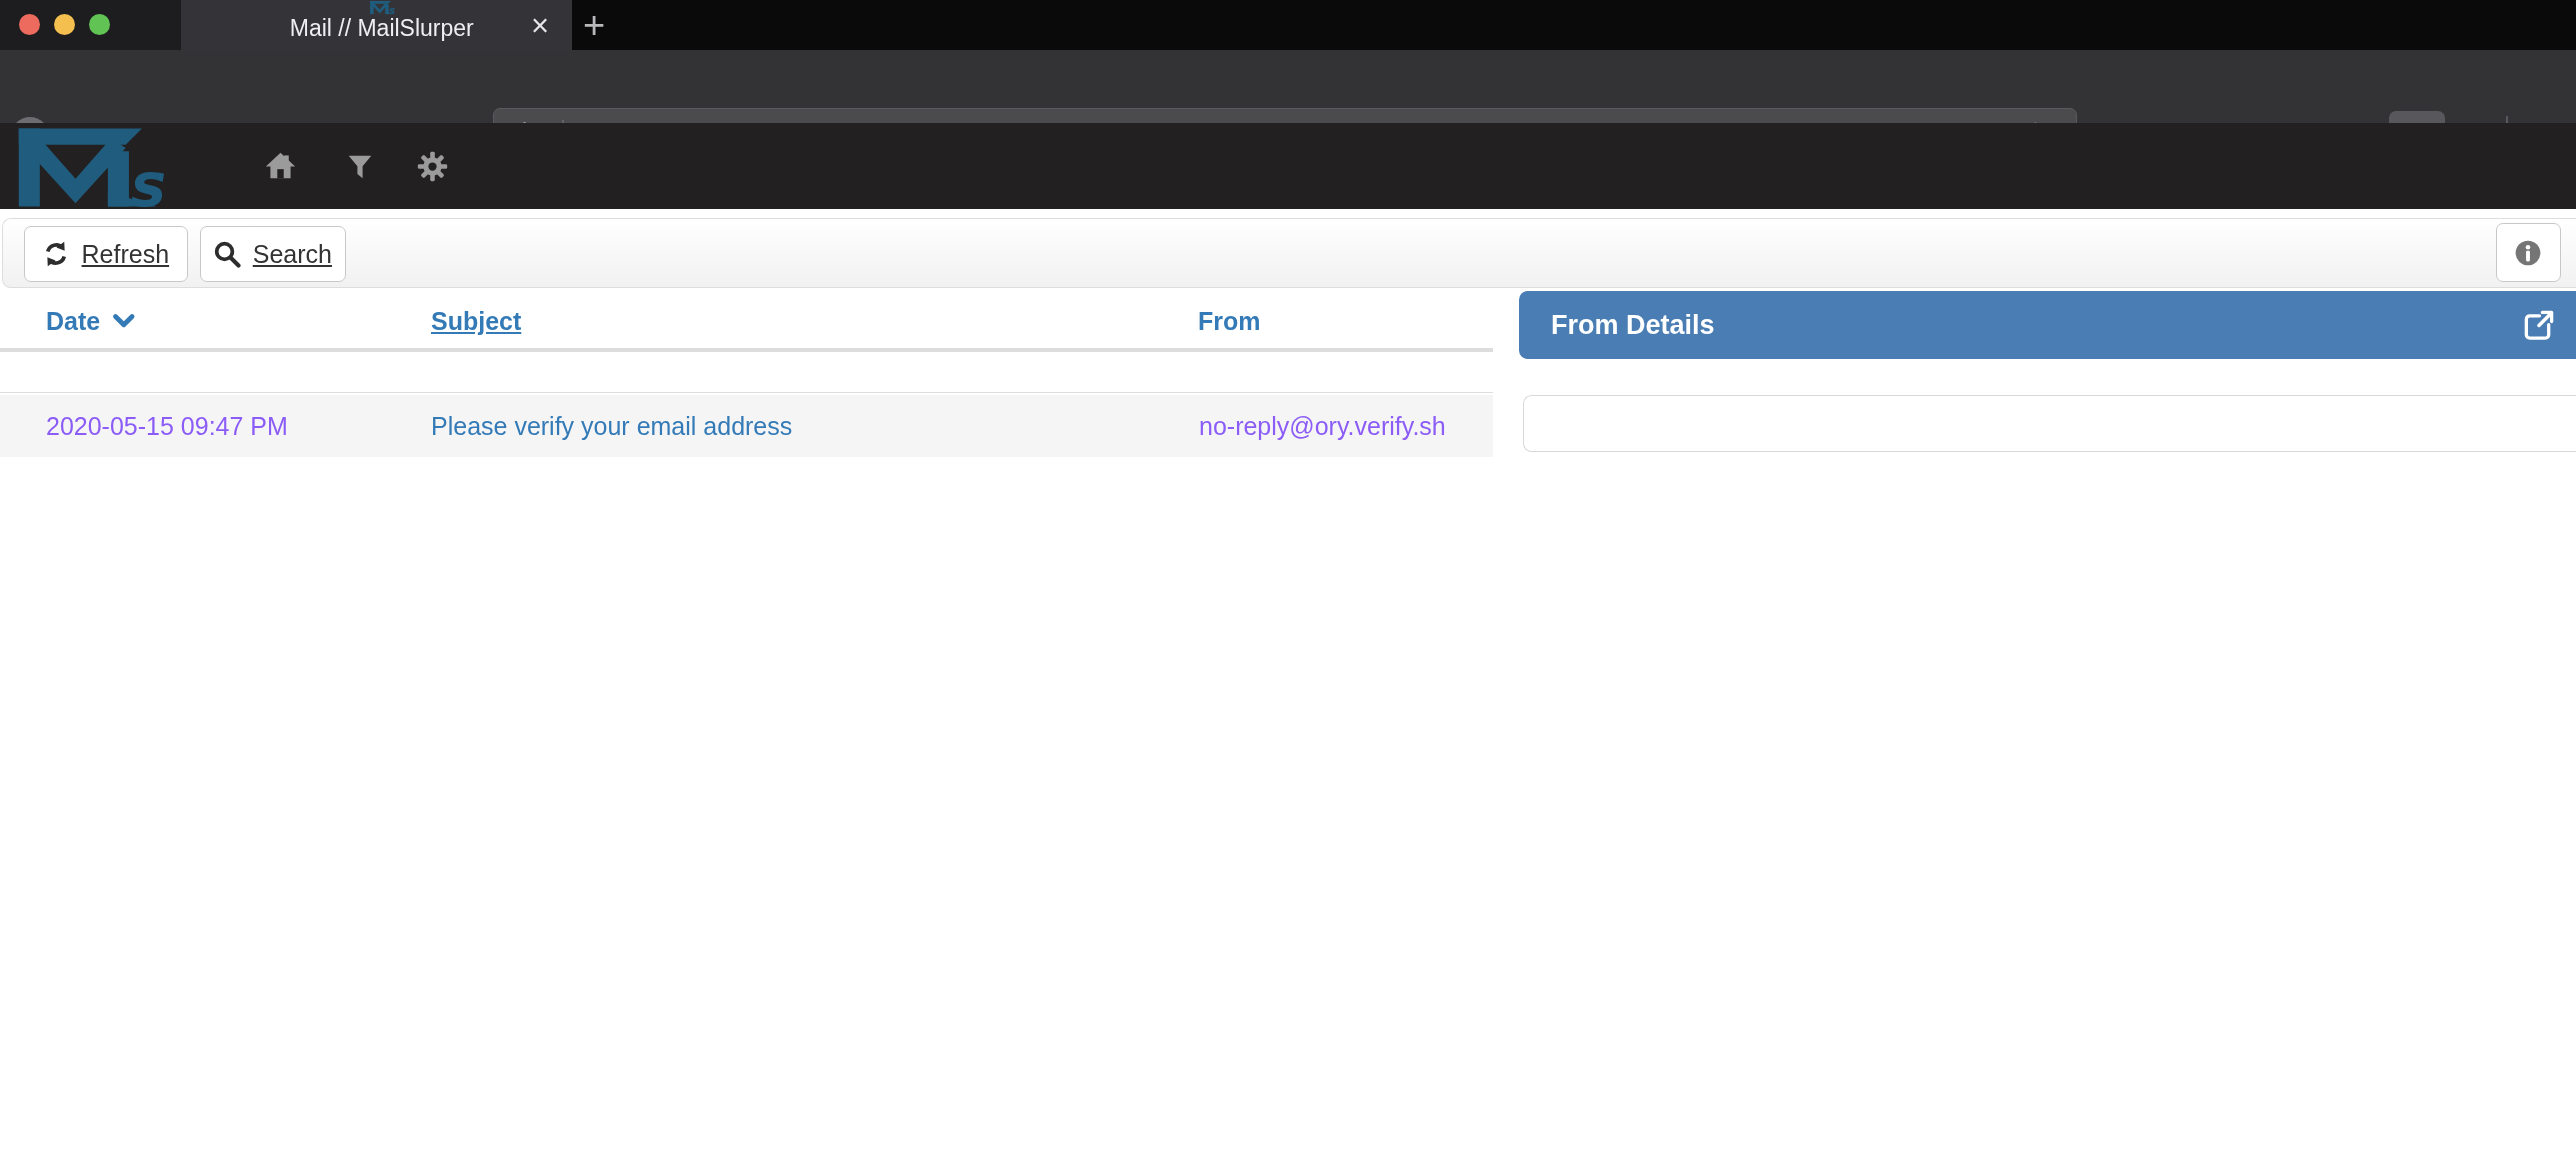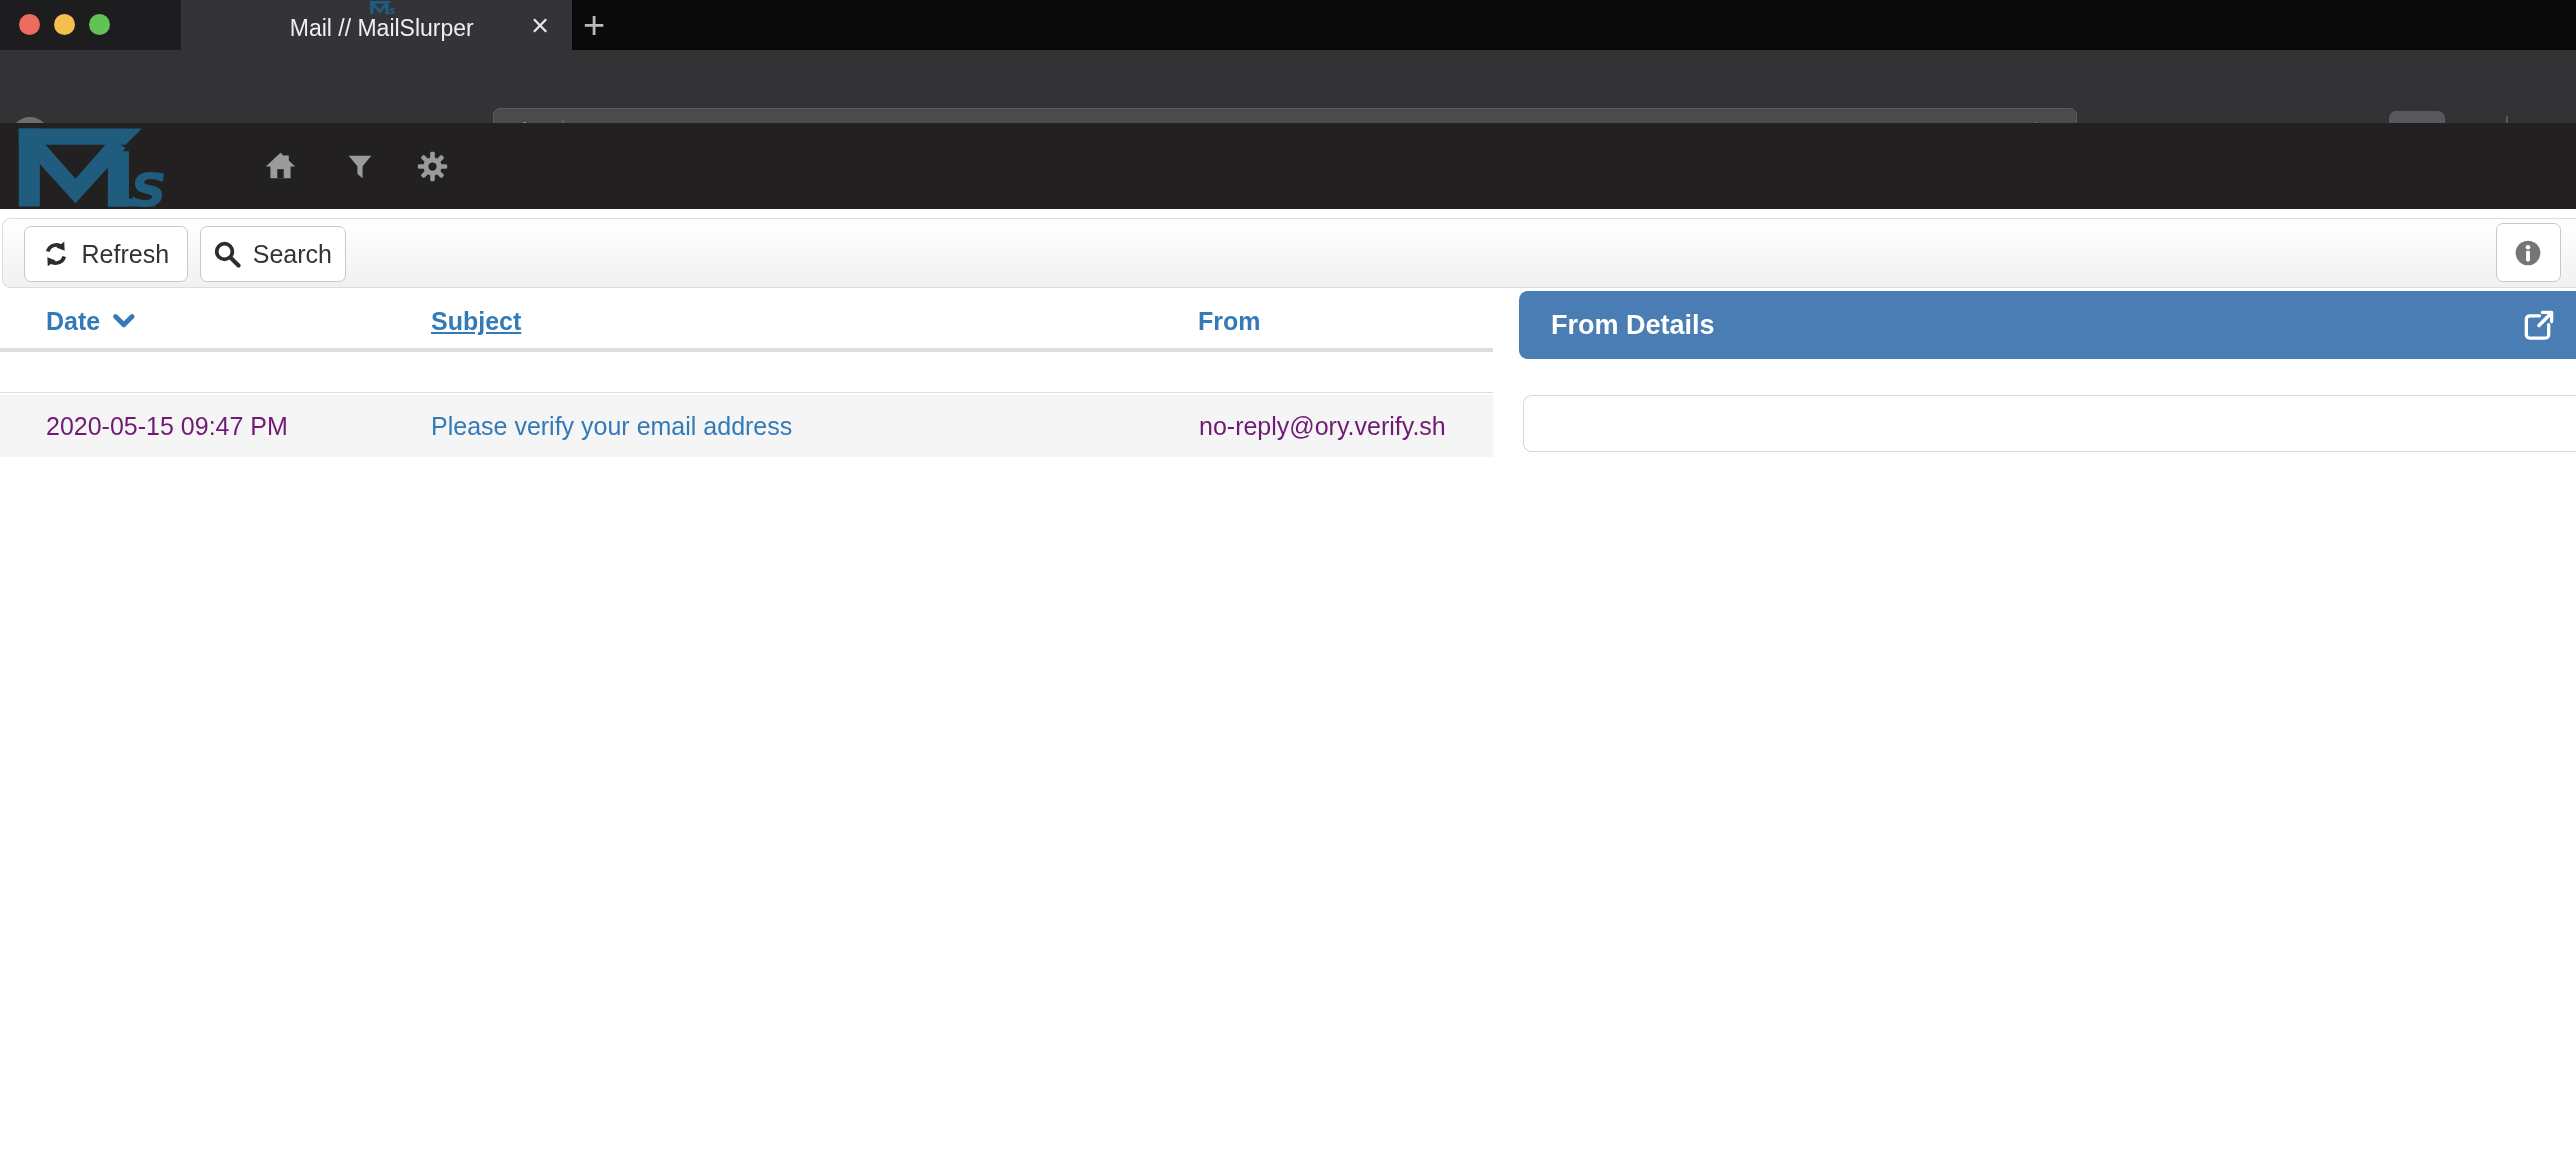--- a/index.html
+++ b/index.html
@@ -31,35 +31,35 @@
   .ellipsis { position:absolute; right:120px; top:0; color:#b1b1b3; font-size:17.5px; line-height:56px; letter-spacing:3.5px; }
   .sidebar-active { position:absolute; left:2389px; top:61px; width:56px; height:51px; background:#57575c; border-radius:7px; }
   .toolbar-sep { position:absolute; left:2506px; top:66px; width:1.7px; height:40px; background:#59595d; }
 
   
   .appheader { position:absolute; left:0; top:123px; width:100%; height:86px; background:#232021; }
   .app-nav-ic { position:absolute; cursor:pointer; }
 
   
   .band { position:absolute; left:1.7px; top:218px; width:2574px; height:70px; background:linear-gradient(#ffffff,#f1f1f2); border:1.7px solid #dddddd; border-right:none; border-radius:8.7px 0 0 8.7px; }
-  .btn { position:absolute; top:7px; height:56px; background:#ffffff; border:1.7px solid #c8c8c8; border-radius:7px; display:flex; align-items:center; justify-content:center; gap:11.3px; font-size:25px; color:#333333; cursor:pointer; }
+  .btn { position:absolute; top:7px; height:56px; background:#ffffff; border:1.7px solid #c8c8c8; border-radius:7px; display:flex; align-items:center; justify-content:center; gap:11.3px; font-size:25px; color:#333333; cursor:pointer;text-decoration:underline; }
   .btn-refresh { left:21px; width:164px; }
   .btn-search { left:197px; width:146px; }
   .btn-info { left:2493px; top:4.4px; width:65px; height:59px; }
 
   
   .thead { position:absolute; left:0; top:293px; width:1493px; height:56px; background:#fff; }
   .th { position:absolute; top:0; line-height:56px; font-size:25px; font-weight:bold; color:#337ab7; cursor:pointer; display:flex; align-items:center; gap:12px; height:56px; }
   .th-date { left:46px; }
   .th-subject { left:431px;text-decoration:underline; }
   .th-from { left:1198px; }
   .thead-border { position:absolute; left:0; top:348px; width:1493px; height:4.4px; background:#dddddd; }
   .empty-row { position:absolute; left:0; top:353px; width:1493px; height:40px; background:#fff; border-bottom:1.7px solid #dddddd; }
   .data-row { position:absolute; left:0; top:395px; width:1493px; height:62px; background:#f5f5f6; }
-  .cell { position:absolute; top:0; line-height:62px; font-size:25px; color:#701a75; white-space:nowrap; }
+  .cell { position:absolute; top:0; line-height:62px; font-size:25px; color:#8b5cf6; white-space:nowrap; }
   .cell-date { left:46px; }
   .cell-subject { left:431px; color:#337ab7; text-decoration:none; cursor:pointer; }
   .cell-from { left:1199px; }
 
   
   .panel-heading { position:absolute; left:1519px; top:291px; width:1057px; height:68px; background:#4a7db4; border-radius:8.7px 0 0 8.7px; }
   .panel-title { position:absolute; left:32px; top:0; line-height:68px; color:#ffffff; font-size:27px; font-weight:bold; }
   .panel-popout { position:absolute; left:1002px; top:16.6px; width:35px; height:35px; cursor:pointer; }
   .detail-box { position:absolute; left:1523px; top:395px; width:1053px; height:57px; background:#ffffff; border:1.7px solid #d8d8d8; border-right:none; border-radius:8.7px 0 0 8.7px; }
 

